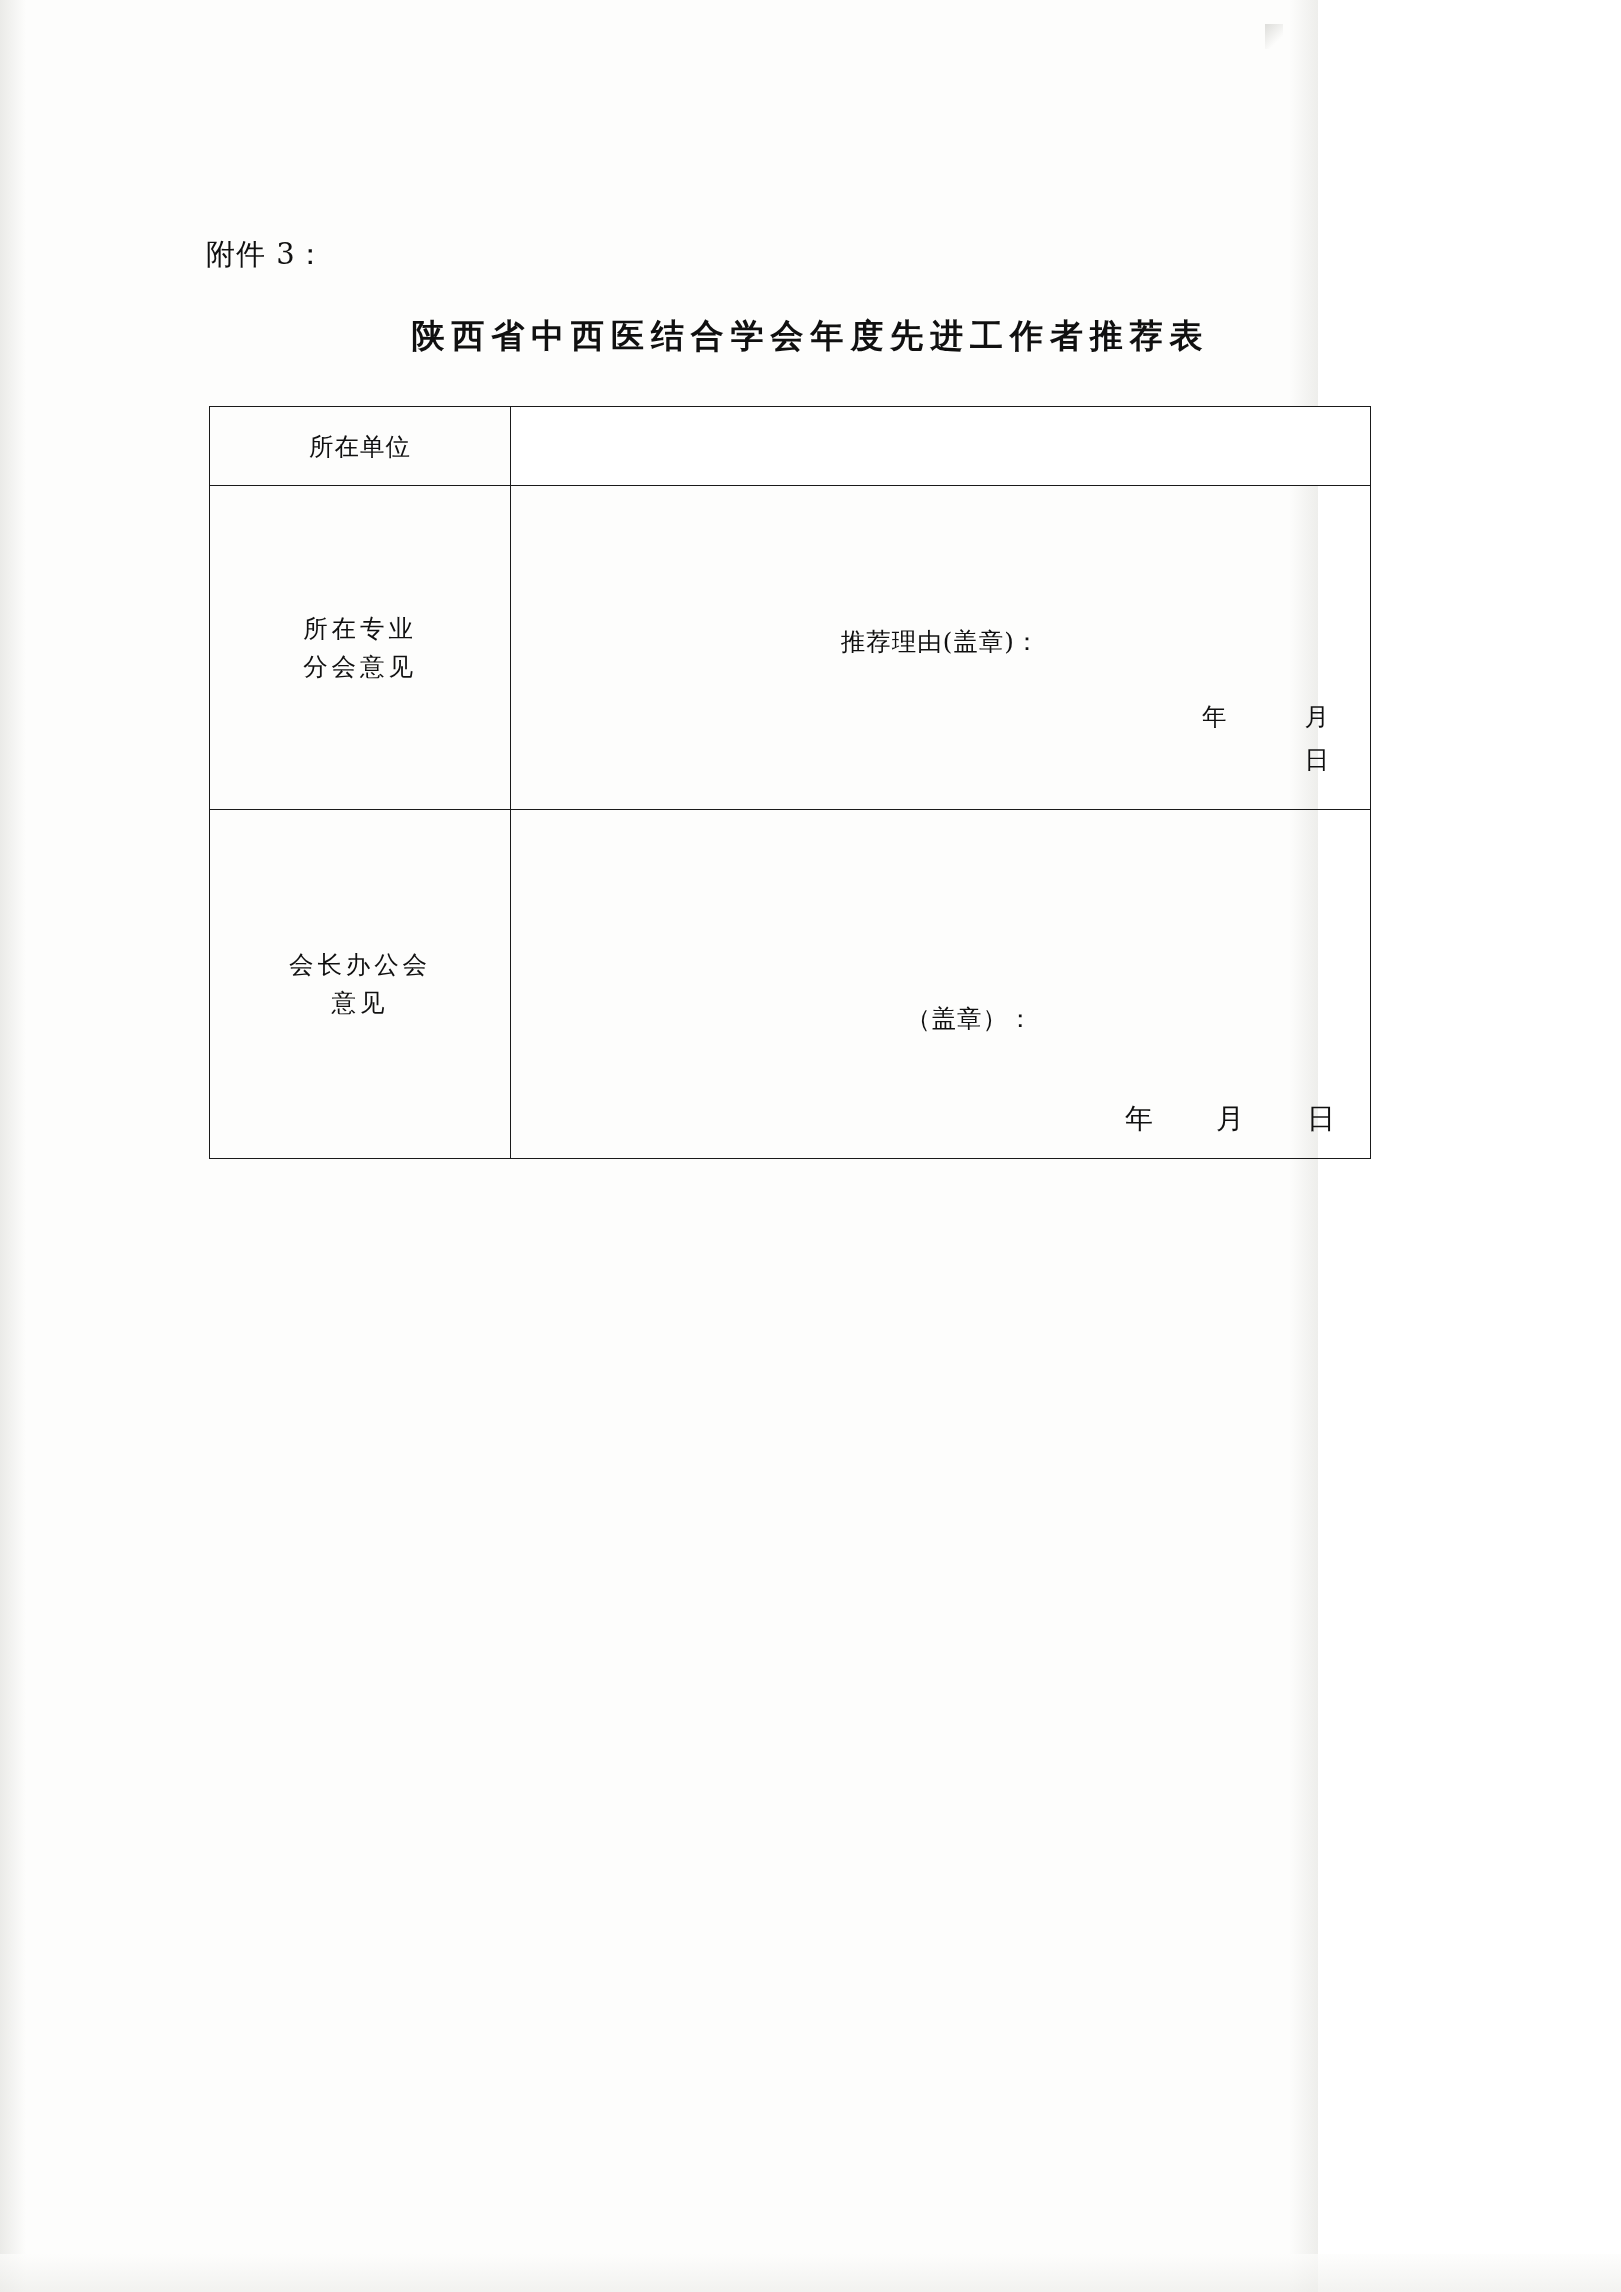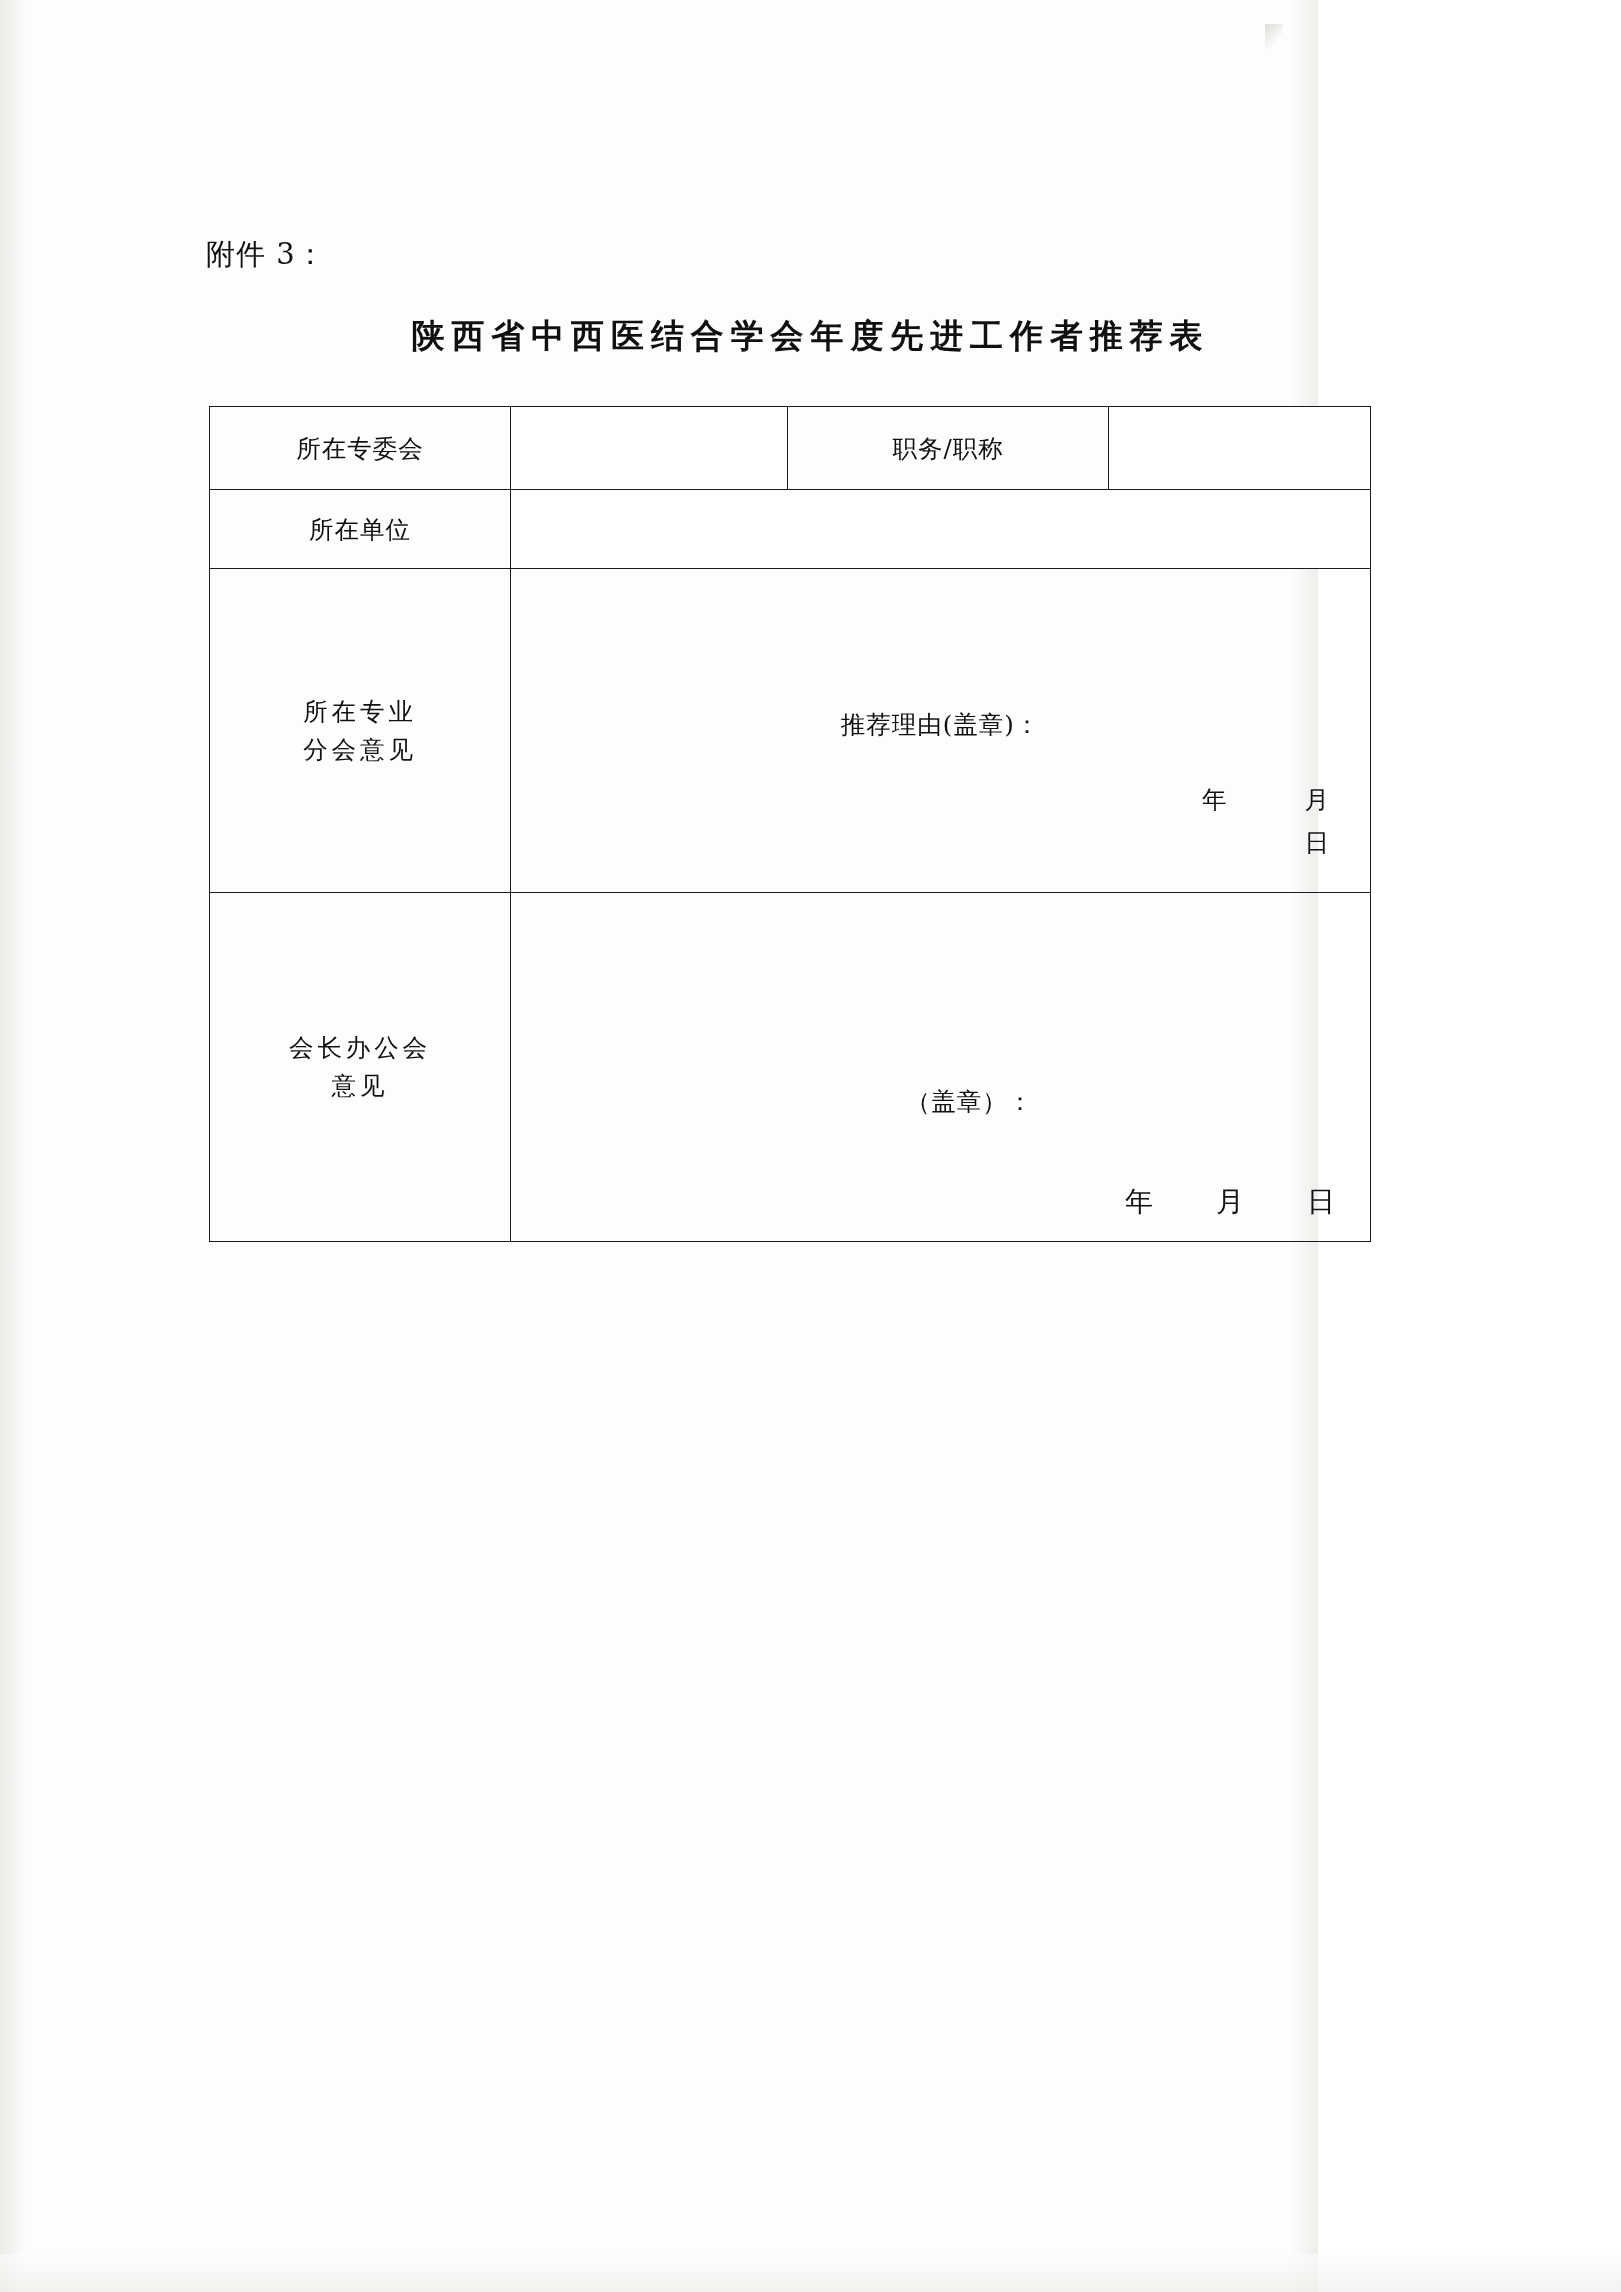--- a/index.html
+++ b/index.html
@@ -190,26 +190,20 @@
       <col style="width:176px">
       <col style="width:108px">
       <col style="width:169px">
       <col style="width:176px">
       <col style="width:145px">
       <col style="width:262px">
     </colgroup>
 
     <tbody>
 
-    <tr>
-      <td class="lbl-nospace" colspan="2" style="height:82px">所在专委会</td>
-      <td class="blank" colspan="2"></td>
-      <td class="lbl-nospace" colspan="2">职务/职称</td>
-      <td class="blank"></td>
-    </tr>
 
     <tr>
       <td class="lbl-nospace" colspan="2" style="height:78px">所在单位</td>
       <td class="blank" colspan="5"></td>
     </tr>
 
 
     <tr>
       <td class="label-two-line" colspan="2" style="height:323px">
         <div>所在专业</div>

